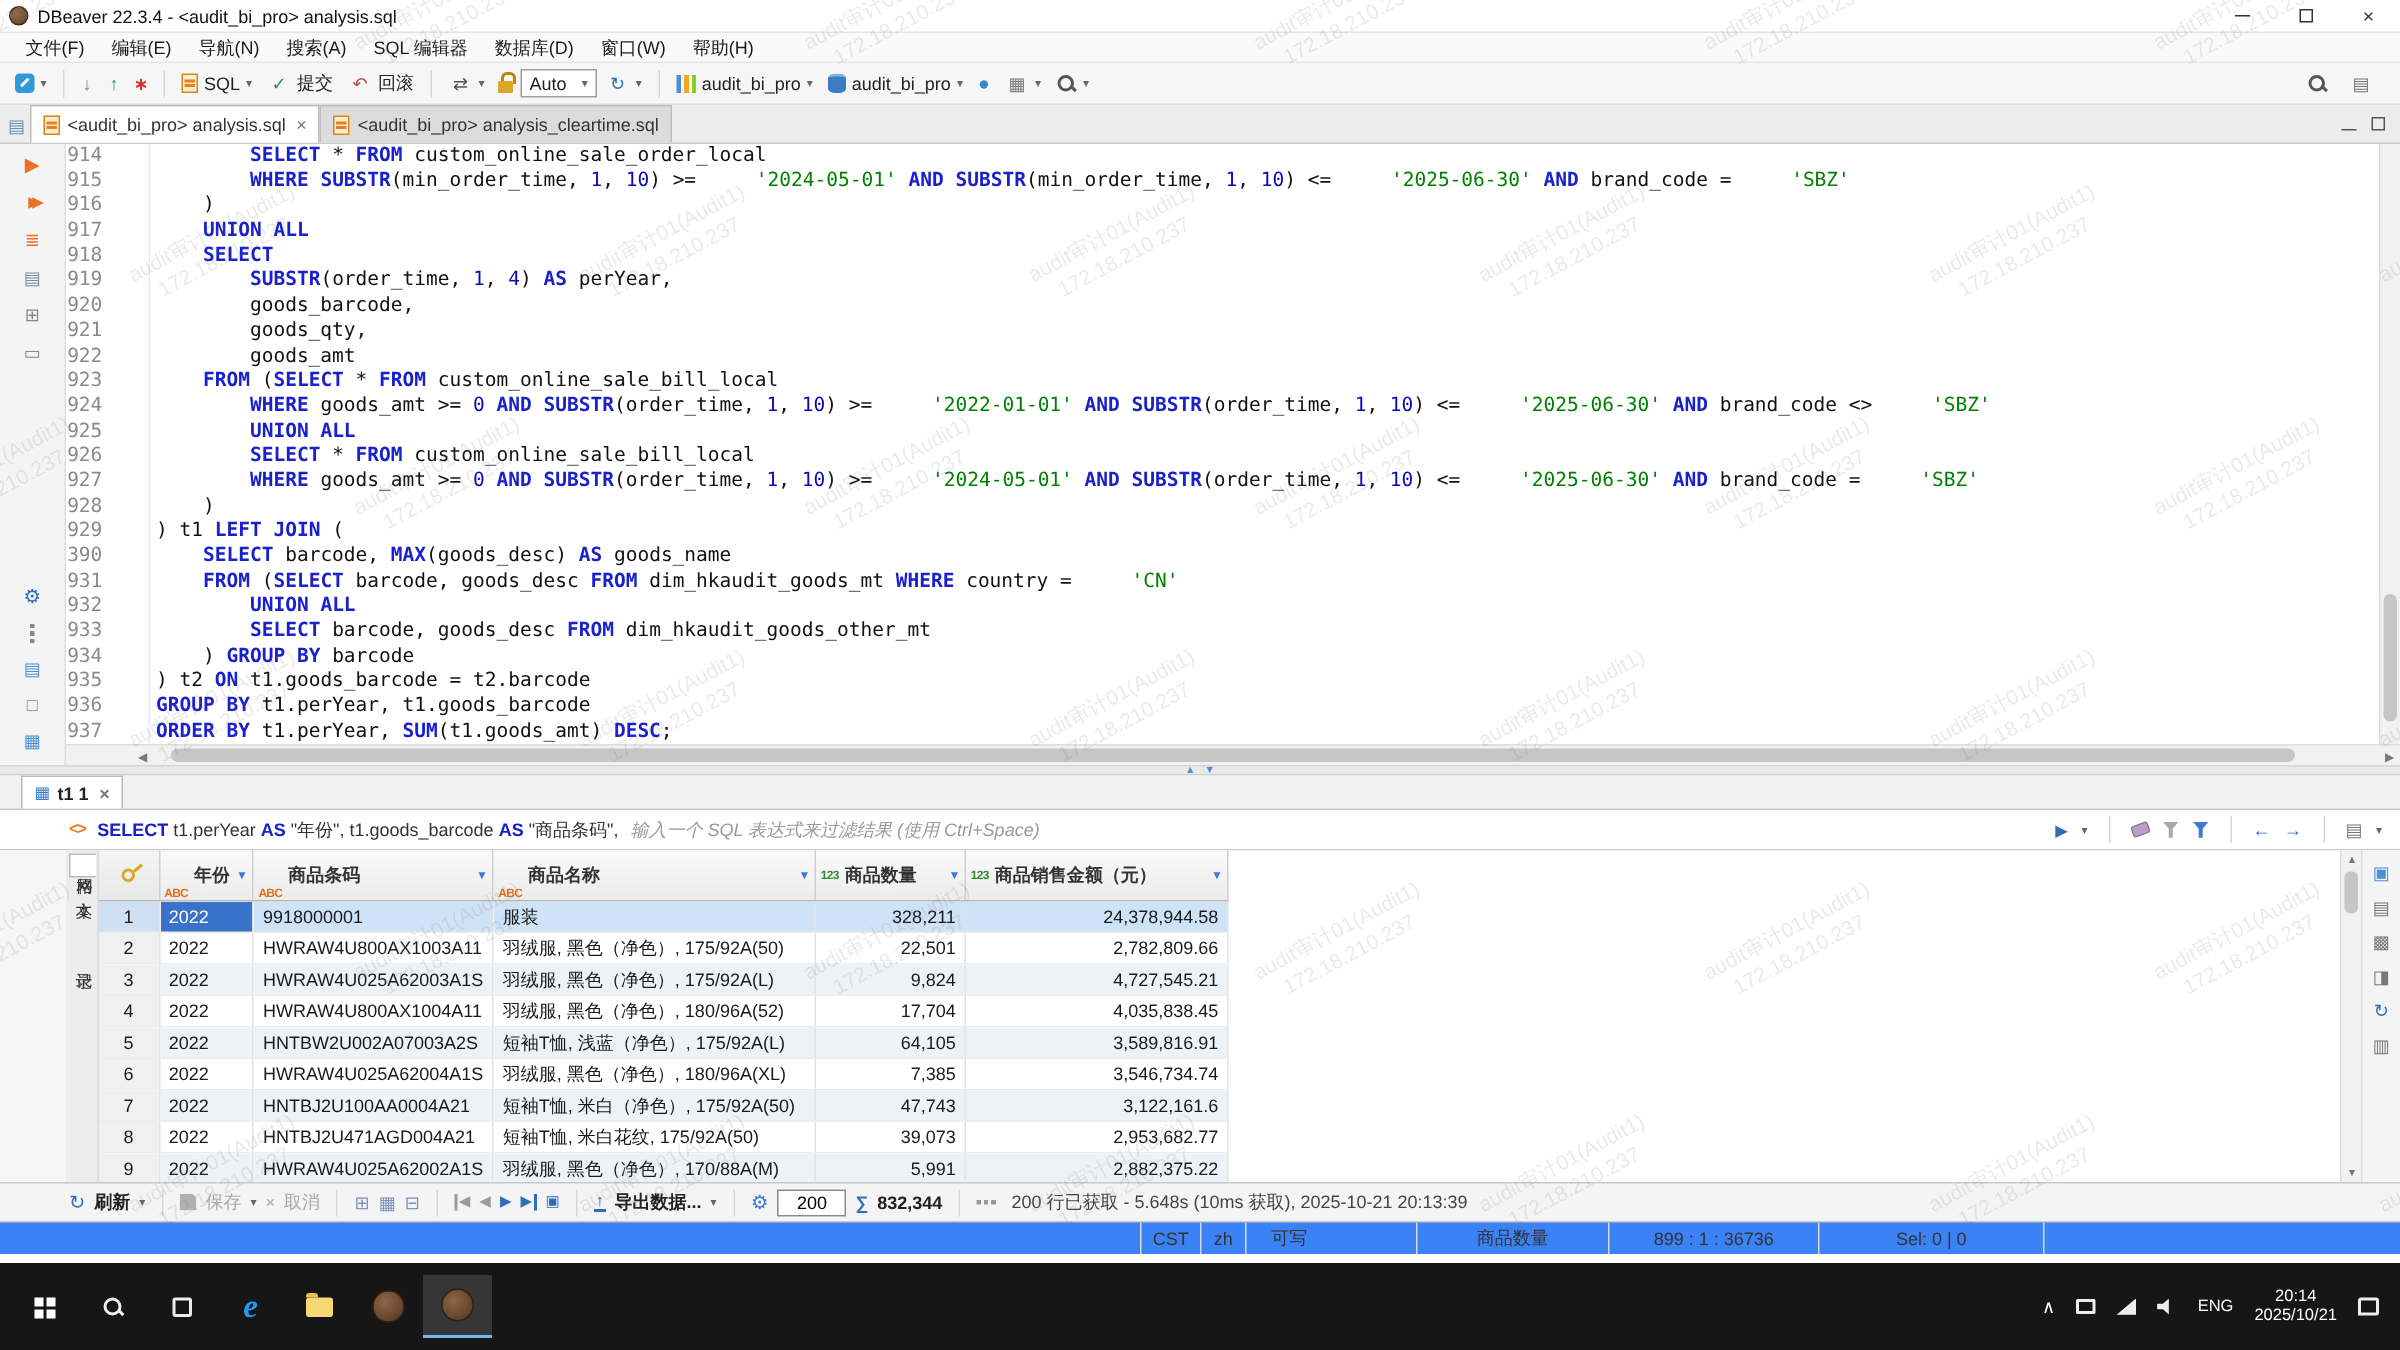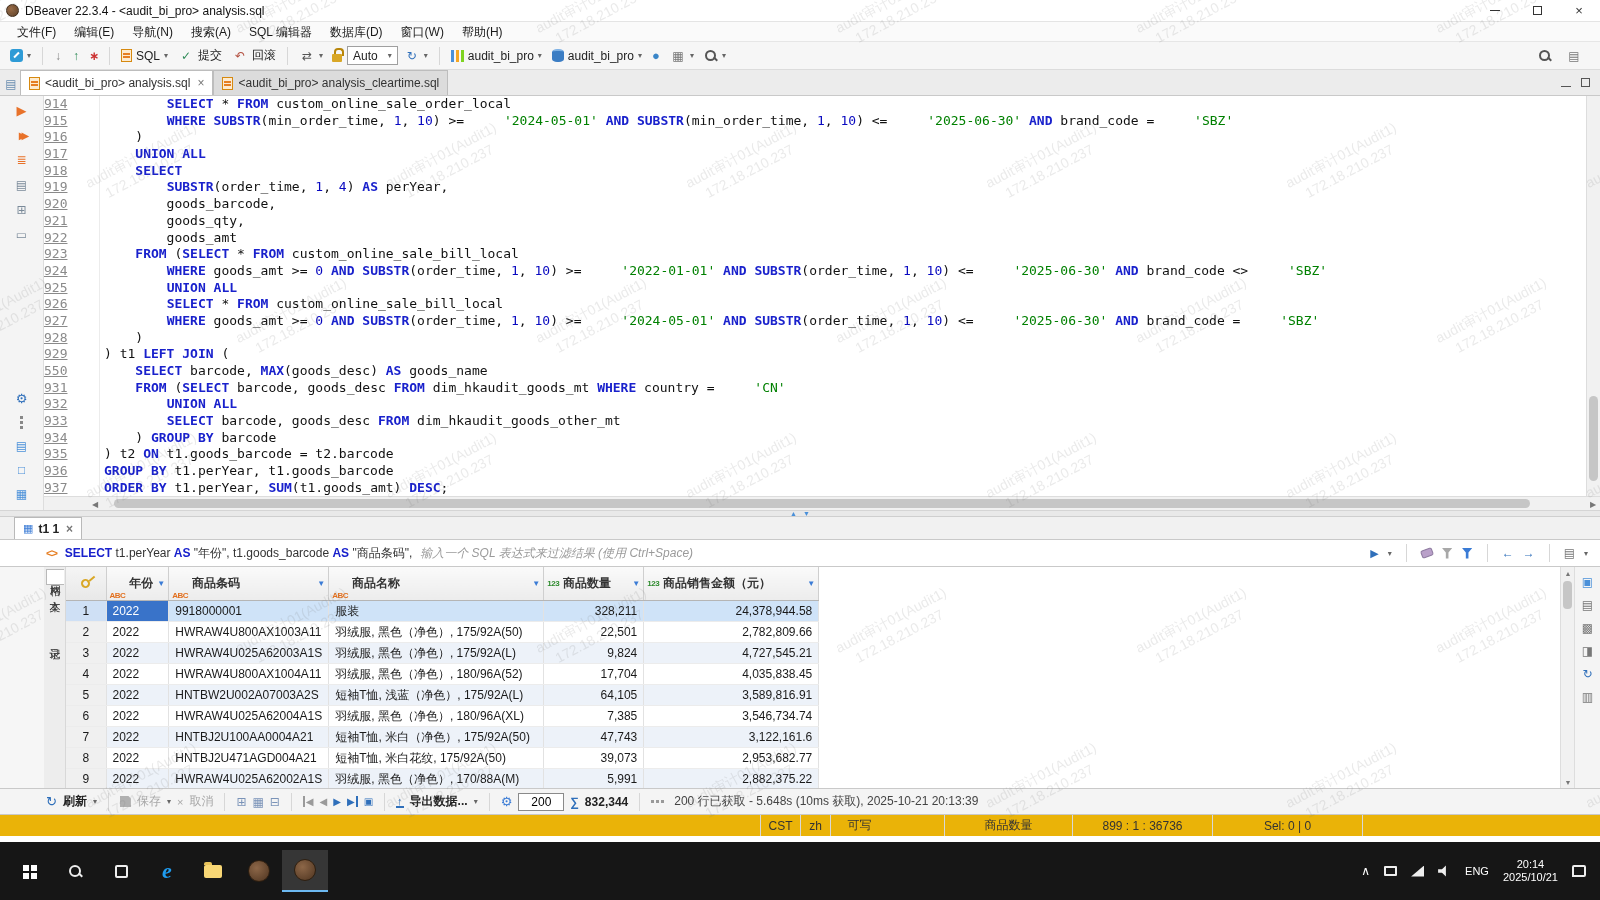--- a/index.html
+++ b/index.html
@@ -52,21 +52,21 @@
   .tab-right span { color:#555; }
 
   
   .editor { position:absolute; top:96px; left:0; width:1600px; height:414px; display:flex; background:#fff; }
   .ed-rail { width:44px; background:#f4f4f4; border-right:1px solid #ddd; display:flex; flex-direction:column; align-items:center; padding:6px 0 8px 0; gap:9px; }
   .ed-rail .grp-bottom { margin-top:auto; display:flex; flex-direction:column; align-items:center; gap:8px; }
   .railic { width:18px; height:16px; display:flex; align-items:center; justify-content:center; font-size:12px; }
   .ic-dots { width:3px; height:13px; background:repeating-linear-gradient(#888 0 3px,transparent 3px 5px); }
   .ed-main { flex:1; display:flex; flex-direction:column; position:relative; }
   .code-row { height:400px; display:flex; overflow:hidden; }
-  .gutter { width:56px; text-align:left; padding-right:30px; color:#8a8a8a; font:13px/16.7px "DejaVu Sans Mono","Liberation Mono",monospace; border-right:1px solid #ececec;text-decoration:underline; }
+  .gutter { width:56px; text-align:center; padding-right:30px; color:#8a8a8a; font:13px/16.7px "DejaVu Sans Mono","Liberation Mono",monospace; border-right:1px solid #ececec; }
   .gutter .ln { height:16.7px; }
   .code { flex:1; font:13px/16.7px "DejaVu Sans Mono","Liberation Mono",monospace; white-space:pre; padding-left:4px; color:#111; overflow:hidden; }
   .code .cl { height:16.7px; }
   .kw { color:#1921cc; font-weight:bold; }
   .str { color:#008000;margin-left:32px; }
   .num { color:#0808c0; }
   .ed-vscroll { position:absolute; right:0; top:0; width:14px; height:400px; background:#f1f1f1; border-left:1px solid #ddd; }
   .ed-vthumb { position:absolute; left:2px; right:2px; top:300px; height:85px; background:#c6c6c6; border-radius:5px; }
   .ed-hscroll { height:14px; background:#f1f1f1; border-top:1px solid #ddd; position:relative; }
   .ed-hthumb { position:absolute; top:2px; bottom:2px; left:70px; right:70px; background:#c6c6c6; border-radius:5px; }
@@ -132,21 +132,21 @@
   .fetch-input { width:46px; height:18px; border:1px solid #8a8a8a; text-align:center; font-size:12px; font-family:inherit; background:#fff; }
   .navic { font-size:10px; }
   .nav-ena { color:#2f6fba; }
   .nav-dis { color:#9a9a9a; }
   .bar-l { border-left:2px solid currentColor; padding-left:1px; }
   .bar-r { border-right:2px solid currentColor; padding-right:1px; }
   .exp-up { color:#2f6fba; border-bottom:2px solid #2f6fba; font-size:11px; line-height:10px; padding:0 1px; }
   .rt-status { color:#444; margin-left:4px; }
 
   
-  .statusbar { position:absolute; top:814px; left:0; width:1600px; height:22px; background:#eab308; border-top:1px solid #c9c9c9;text-align:right; }
+  .statusbar { position:absolute; top:814px; left:0; width:1600px; height:22px; background:#3b82f6; border-top:1px solid #c9c9c9;text-align:right; }
   .sbi { position:absolute; top:0; bottom:0; border-left:1px solid #d8d8d8; display:flex; align-items:center; justify-content:center; color:#333; }
 
   
   .taskbar { position:absolute; top:842px; left:0; width:1600px; height:58px; background:#161616; display:flex; align-items:center; padding:0 6px; color:#fff; }
   .tb-left { display:flex; align-items:center; gap:0; }
   .tb-item { width:46px; height:42px; display:flex; align-items:center; justify-content:center; }
   .tb-item.active { background:rgba(255,255,255,0.14); border-bottom:2px solid #6cb8f0; }
   .ic-start { width:6px; height:6px; background:#fff; box-shadow:8px 0 0 #fff, 0 8px 0 #fff, 8px 8px 0 #fff; margin:-7px 0 0 -7px; }
   .ic-searchw { width:15px; height:15px; position:relative; color:#eee; }
   .ic-searchw::before { content:""; position:absolute; left:1px; top:1px; width:8px; height:8px; border:2px solid #eee; border-radius:50%; }
@@ -309,21 +309,21 @@
             <div class="ln">920</div>
             <div class="ln">921</div>
             <div class="ln">922</div>
             <div class="ln">923</div>
             <div class="ln">924</div>
             <div class="ln">925</div>
             <div class="ln">926</div>
             <div class="ln">927</div>
             <div class="ln">928</div>
             <div class="ln">929</div>
-            <div class="ln">550</div>
+            <div class="ln">390</div>
             <div class="ln">931</div>
             <div class="ln">932</div>
             <div class="ln">933</div>
             <div class="ln">934</div>
             <div class="ln">935</div>
             <div class="ln">936</div>
             <div class="ln">937</div>
           </div>
         <div class="code"><div class="cl">        <span class="kw">SELECT</span> * <span class="kw">FROM</span> custom_online_sale_order_local</div><div class="cl">        <span class="kw">WHERE</span> <span class="kw">SUBSTR</span>(min_order_time, <span class="num">1</span>, <span class="num">10</span>) &gt;= <span class="str">'2024-05-01'</span> <span class="kw">AND</span> <span class="kw">SUBSTR</span>(min_order_time, <span class="num">1</span>, <span class="num">10</span>) &lt;= <span class="str">'2025-06-30'</span> <span class="kw">AND</span> brand_code = <span class="str">'SBZ'</span></div><div class="cl">    )</div><div class="cl">    <span class="kw">UNION</span> <span class="kw">ALL</span></div><div class="cl">    <span class="kw">SELECT</span></div><div class="cl">        <span class="kw">SUBSTR</span>(order_time, <span class="num">1</span>, <span class="num">4</span>) <span class="kw">AS</span> perYear,</div><div class="cl">        goods_barcode,</div><div class="cl">        goods_qty,</div><div class="cl">        goods_amt</div><div class="cl">    <span class="kw">FROM</span> (<span class="kw">SELECT</span> * <span class="kw">FROM</span> custom_online_sale_bill_local</div><div class="cl">        <span class="kw">WHERE</span> goods_amt &gt;= <span class="num">0</span> <span class="kw">AND</span> <span class="kw">SUBSTR</span>(order_time, <span class="num">1</span>, <span class="num">10</span>) &gt;= <span class="str">'2022-01-01'</span> <span class="kw">AND</span> <span class="kw">SUBSTR</span>(order_time, <span class="num">1</span>, <span class="num">10</span>) &lt;= <span class="str">'2025-06-30'</span> <span class="kw">AND</span> brand_code &lt;&gt; <span class="str">'SBZ'</span></div><div class="cl">        <span class="kw">UNION</span> <span class="kw">ALL</span></div><div class="cl">        <span class="kw">SELECT</span> * <span class="kw">FROM</span> custom_online_sale_bill_local</div><div class="cl">        <span class="kw">WHERE</span> goods_amt &gt;= <span class="num">0</span> <span class="kw">AND</span> <span class="kw">SUBSTR</span>(order_time, <span class="num">1</span>, <span class="num">10</span>) &gt;= <span class="str">'2024-05-01'</span> <span class="kw">AND</span> <span class="kw">SUBSTR</span>(order_time, <span class="num">1</span>, <span class="num">10</span>) &lt;= <span class="str">'2025-06-30'</span> <span class="kw">AND</span> brand_code = <span class="str">'SBZ'</span></div><div class="cl">    )</div><div class="cl">) t1 <span class="kw">LEFT</span> <span class="kw">JOIN</span> (</div><div class="cl">    <span class="kw">SELECT</span> barcode, <span class="kw">MAX</span>(goods_desc) <span class="kw">AS</span> goods_name</div><div class="cl">    <span class="kw">FROM</span> (<span class="kw">SELECT</span> barcode, goods_desc <span class="kw">FROM</span> dim_hkaudit_goods_mt <span class="kw">WHERE</span> country = <span class="str">'CN'</span></div><div class="cl">        <span class="kw">UNION</span> <span class="kw">ALL</span></div><div class="cl">        <span class="kw">SELECT</span> barcode, goods_desc <span class="kw">FROM</span> dim_hkaudit_goods_other_mt</div><div class="cl">    ) <span class="kw">GROUP</span> <span class="kw">BY</span> barcode</div><div class="cl">) t2 <span class="kw">ON</span> t1.goods_barcode = t2.barcode</div><div class="cl"><span class="kw">GROUP</span> <span class="kw">BY</span> t1.perYear, t1.goods_barcode</div><div class="cl"><span class="kw">ORDER</span> <span class="kw">BY</span> t1.perYear, <span class="kw">SUM</span>(t1.goods_amt) <span class="kw">DESC</span>;</div></div>
         <div class="ed-vscroll">

